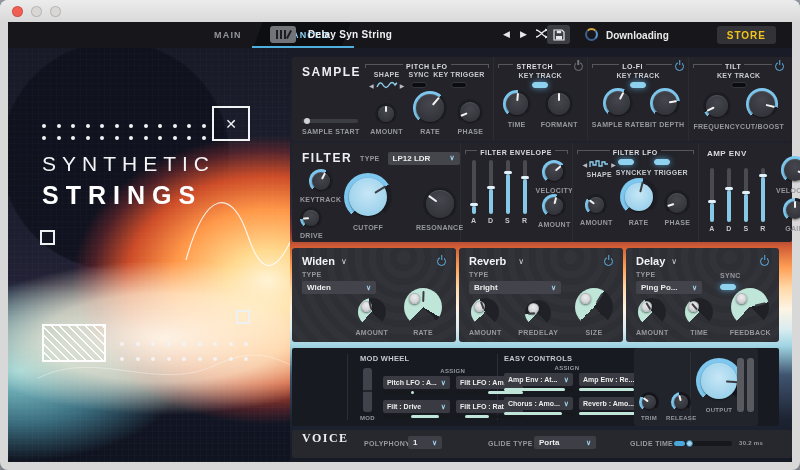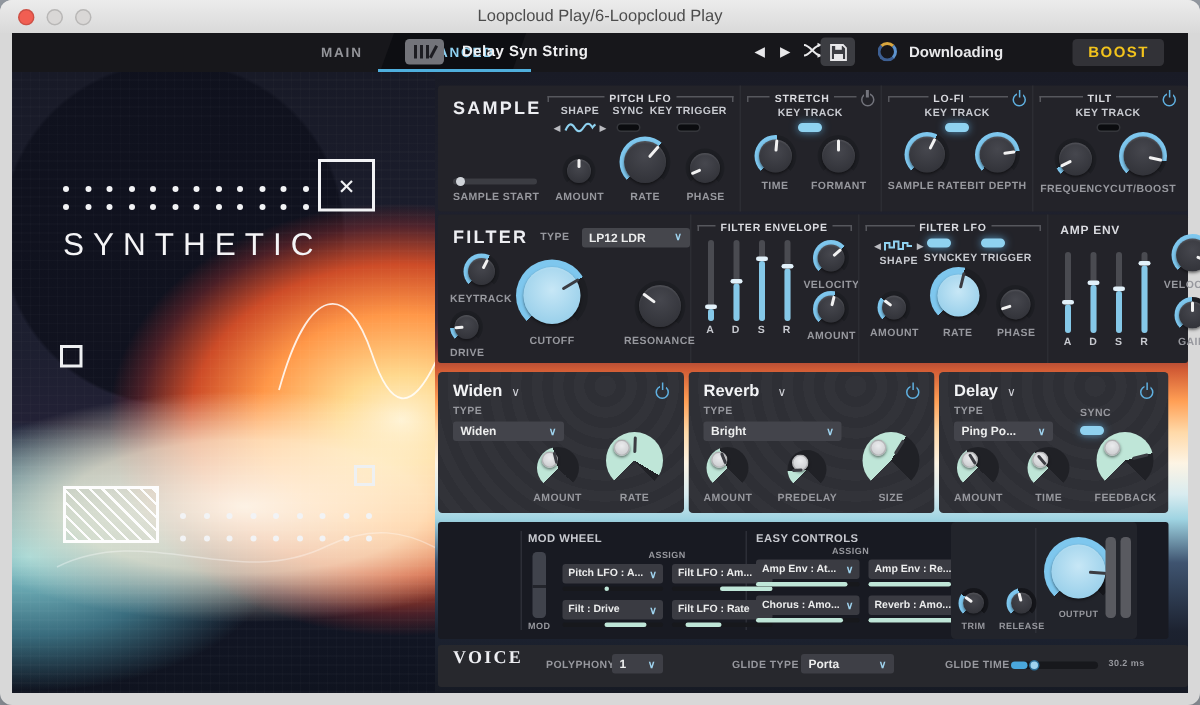--- a/index.html
+++ b/index.html
@@ -132,21 +132,20 @@
 <body>
 
 <div id="app">
 
   <div class="titlebar">
     <div class="lights">
       <span class="light red"></span>
       <span class="light grey"></span>
       <span class="light grey"></span>
     </div>
-    <div class="win-title">Loopcloud Play/6-Loopcloud Play</div>
   </div>
 
   <div class="content">
 
     <div class="nav">
       <div class="tab-main">MAIN</div>
       <div class="tab-adv-bg"></div>
       <div class="tab-adv">ADVANCED</div>
       <div class="tab-underline"></div>
       <div class="preset-icon-box">
@@ -166,21 +165,21 @@
       </div>
       <div class="save-box">
         <svg width="12" height="12" viewBox="0 0 12 12">
             <path d="M1 1 h8 l2 2 v8 h-10 z" fill="none" stroke="#e8e8ea" stroke-width="1.2"></path>
             <rect x="3" y="7" width="6" height="3.6" fill="#e8e8ea"></rect>
             <rect x="3.8" y="1.6" width="4.4" height="2.6" fill="#e8e8ea"></rect>
           </svg>
       </div>
       <div class="spinner"></div>
       <div class="downloading">Downloading</div>
-      <div class="store-btn">BOOST</div>
+      <div class="store-btn">STORE</div>
     </div>
 
     <div class="main">
 
       <div class="art">
         <div class="art-grid"></div>
         <svg class="wave-svg" width="282" height="414">
           <path d="M178 212 C 198 140, 224 140, 240 188 C 252 224, 266 230, 284 190" stroke="rgba(255,255,255,.85)" stroke-width="1.2" fill="none"></path>
           <path d="M30 330 C 90 300, 150 346, 210 316 C 240 302, 262 306, 284 318" stroke="rgba(255,255,255,.35)" stroke-width="1" fill="none"></path>
         </svg>
@@ -207,20 +206,21 @@
             <span></span>
             <span></span>
             <span></span>
             <span></span>
             <span></span>
           </div>
         <div class="sq-x">
             <span>✕</span>
           </div>
         <div class="art-title1">SYNTHETIC</div>
+        <div class="art-title2">STRINGS</div>
         <div class="sq-sm" style="left:32px; top:182px; width:15px; height:15px;"></div>
         <div class="hatch"></div>
         <div class="sq-sm" style="left:228px; top:262px; width:14px; height:14px;"></div>
         <div class="dots" style="left:112px; top:294px; grid-template-rows:5px 5px; gap:10px 11.5px;">
             <span></span>
             <span></span>
             <span></span>
             <span></span>
             <span></span>
             <span></span>
@@ -728,21 +728,21 @@
               <span class="lbl dim">FEEDBACK</span>
             </div>
         </div>
       </div>
 
       <div class="panel" style="left:284px; top:300px; width:487px; height:78px; background:#181a22; --panelbg:#181a22;">
         <div class="hdiv" style="left:55px;"></div>
         <div class="hdiv" style="left:205px;"></div>
 
 
-        <div style="position:absolute; left:60px; top:6px; width:140px;">
+        <div style="position:absolute; left:68px; top:6px; width:140px;">
           <div class="lbl" style="font-size:7.5px;">MOD WHEEL</div>
           <div style="display:flex; gap:8px; margin-top:5px;">
             <div style="display:flex; flex-direction:column; align-items:center; gap:3px;">
               <div class="wheel"></div>
               <span class="lbl dim" style="font-size:6px;">MOD</span>
             </div>
             <div style="flex:1;">
               <div class="lbl dim" style="font-size:6px; text-align:center;">ASSIGN</div>
               <div style="display:grid; grid-template-columns:1fr 1fr; gap:6px 6px; margin-top:2px;">
                 <div class="slot">

